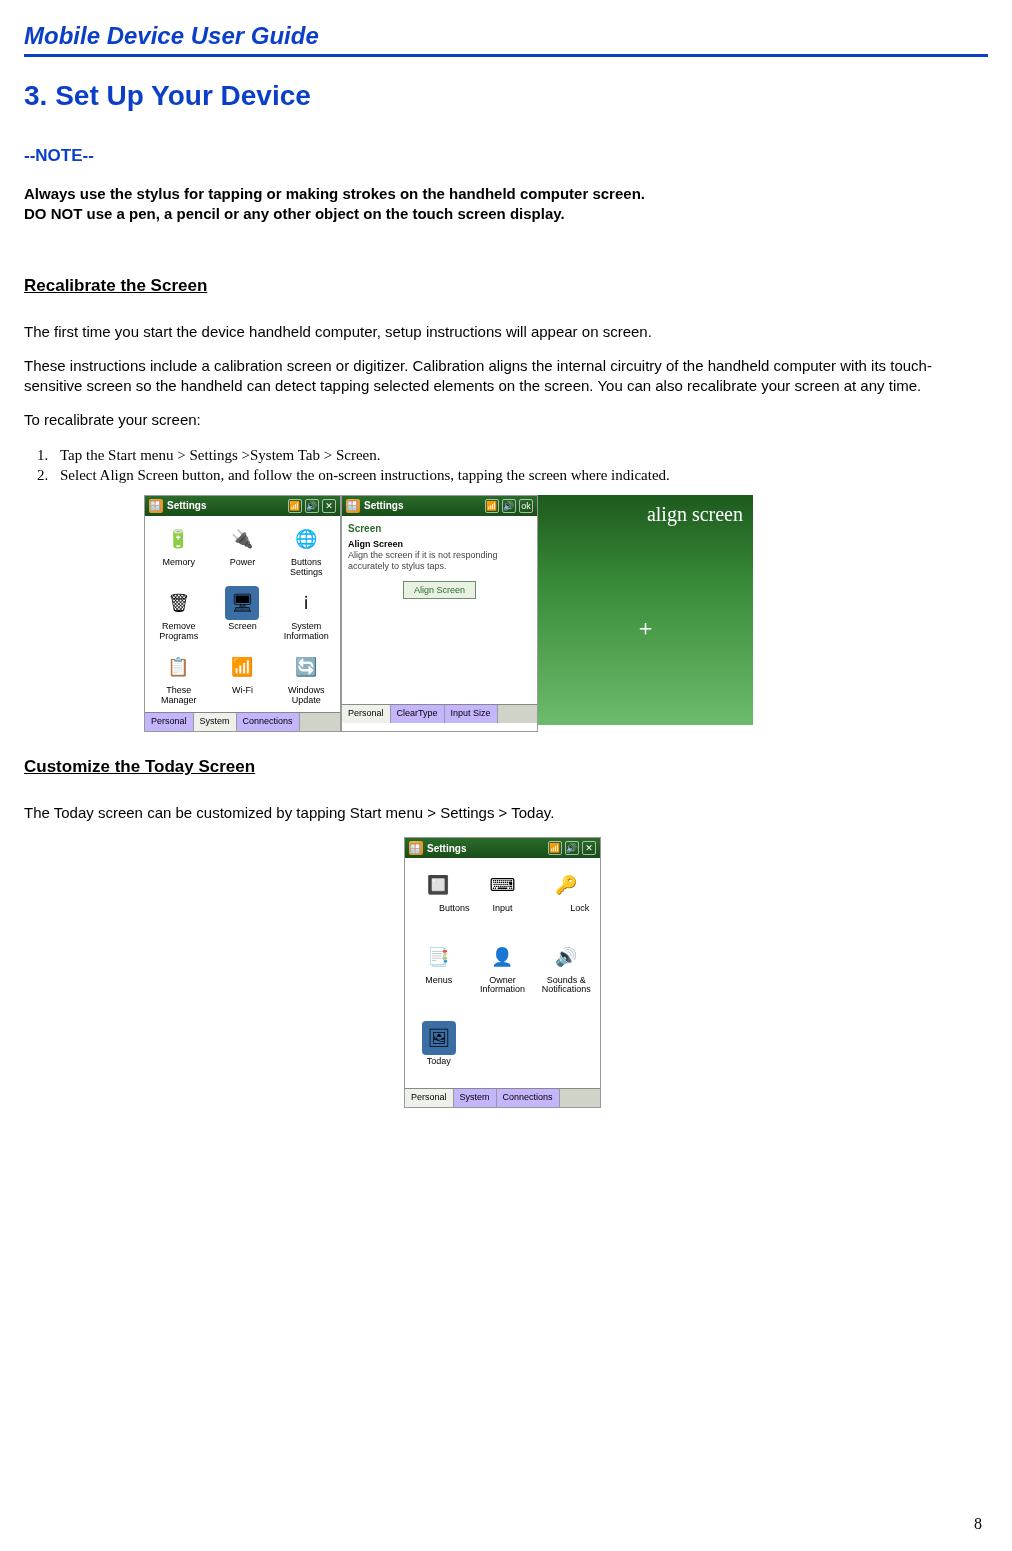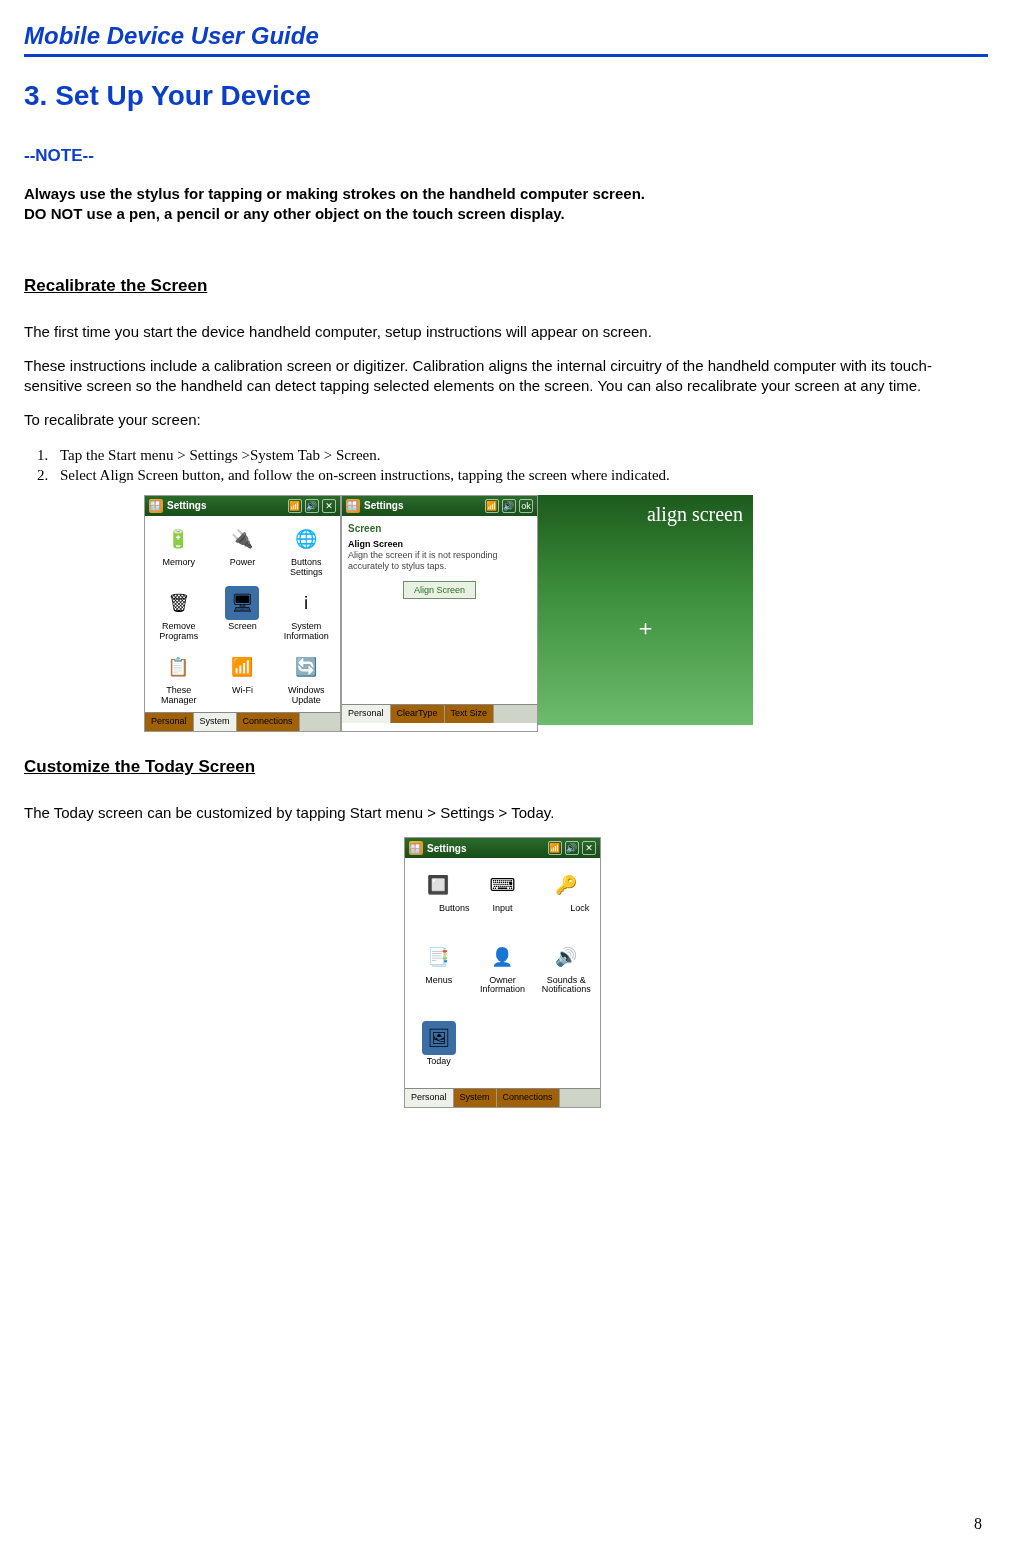--- a/index.html
+++ b/index.html
@@ -88,21 +88,21 @@
     display:flex;align-items:center;justify-content:center;
     font-size:18px;
   }
   .app-icon.selected { background:#3b6ea5; }
   .app-lbl { font-size:9px; text-align:center; line-height:1.05;}
   .wm-tabs {
     display:flex; height:18px; background:#cfd4c8; font-size:9px;
     border-top:1px solid #888;
   }
   .wm-tab {
-    padding:2px 6px; border-right:1px solid #999; background:#a16207;
+    padding:2px 6px; border-right:1px solid #999; background:#c4b5fd;
   }
   .wm-tab.active { background:#eef1e9;}
   .wm-panel { padding:6px; height:188px; box-sizing:border-box;}
   .wm-panel .hdr { font-weight:bold; font-size:10px; color:#2c6b2c; margin-bottom:2px;}
   .wm-panel .desc { font-size:9px; color:#444; line-height:1.2; margin-bottom:10px;}
   .wm-btn {
     display:inline-block; border:1px solid #6b8f6b; background:#e8f1e2;
     padding:2px 10px; font-size:9px; color:#2c6b2c;
   }
   .align-screen {
@@ -236,21 +236,21 @@
       <div class="hdr">Screen</div>
       <div style="font-weight:bold;font-size:9px;">Align Screen</div>
       <div class="desc">Align the screen if it is not responding accurately to stylus taps.</div>
       <div style="text-align:center;">
         <span class="wm-btn">Align Screen</span>
       </div>
     </div>
     <div class="wm-tabs" id="panel-tabs">
         <div class="wm-tab active">Personal</div>
         <div class="wm-tab">ClearType</div>
-        <div class="wm-tab">Text Size</div>
+        <div class="wm-tab">Input Size</div>
       </div>
   </div>
 
   <div class="align-screen">
     <div class="align-title">align screen</div>
     <div class="align-cross">＋</div>
   </div>
 
 </div>
 

